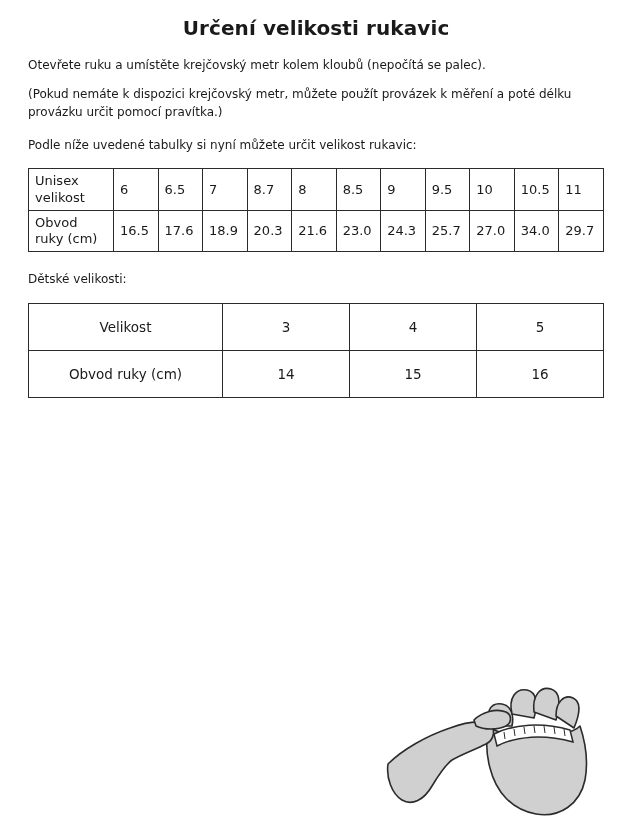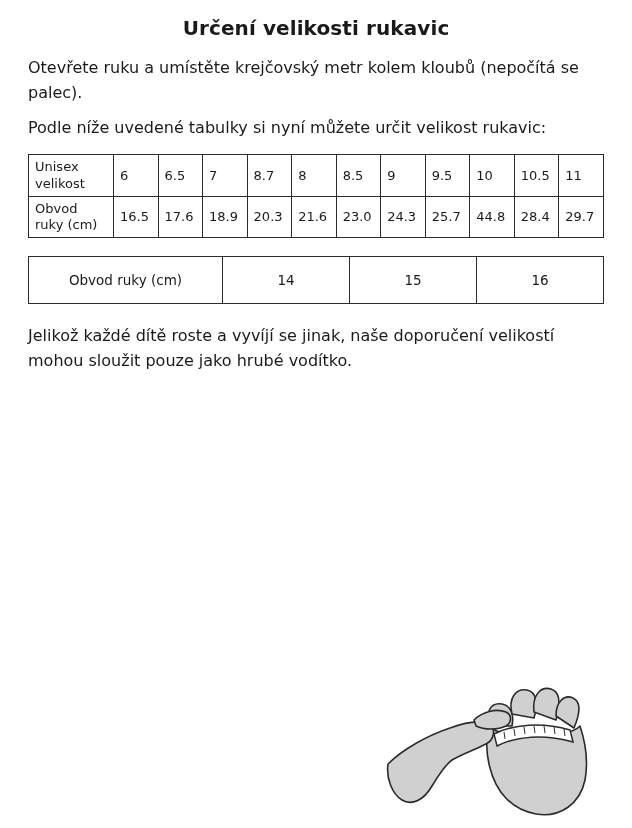--- a/index.html
+++ b/index.html
@@ -23,21 +23,21 @@
     padding: 10px 28px 3px 28px;
   }
   .doc-title {
     text-align: center;
     font-size: 20px;
     font-weight: bold;
     margin: 6px 0 16px 0;
     letter-spacing: 0.1px;
   }
   .para {
-    font-size: 16px;
+    font-size: 12px;
     line-height: 1.55;
     margin: 0 0 14px 0;
   }
   .para.tight {
     margin-bottom: 10px;
   }
   .tbl {
     border-collapse: collapse;
     width: 100%;
     margin: 4px 0 18px 0;
@@ -82,20 +82,21 @@
 </style>
 </head>
 <body>
 
 <div class="page">
 
   <h1 class="doc-title">Určení velikosti rukavic</h1>
 
   <p class="para tight">Otevřete ruku a umístěte krejčovský metr kolem kloubů (nepočítá se palec).</p>
 
+  <p class="para">(Pokud nemáte k dispozici krejčovský metr, můžete použít provázek k měření a poté délku provázku určit pomocí pravítka.)</p>
 
   <p class="para">Podle níže uvedené tabulky si nyní můžete určit velikost rukavic:</p>
 
   <table class="tbl unisex">
     <tbody>
       <tr>
         <td class="rowhead">Unisex velikost</td>
         <td>6</td>
         <td>6.5</td>
         <td>7</td>
@@ -111,41 +112,47 @@
       <tr>
         <td class="rowhead">Obvod ruky (cm)</td>
         <td>16.5</td>
         <td>17.6</td>
         <td>18.9</td>
         <td>20.3</td>
         <td>21.6</td>
         <td>23.0</td>
         <td>24.3</td>
         <td>25.7</td>
-        <td>44.8</td>
-        <td>28.4</td>
+        <td>27.0</td>
+        <td>34.0</td>
         <td>29.7</td>
       </tr>
     </tbody>
   </table>
 
 
+  <p class="para">Dětské velikosti:</p>
 
   <table class="tbl kids">
     <tbody>
+      <tr>
+        <td class="rowhead">Velikost</td>
+        <td>3</td>
+        <td>4</td>
+        <td>5</td>
+      </tr>
       <tr>
         <td class="rowhead">Obvod ruky (cm)</td>
         <td>14</td>
         <td>15</td>
         <td>16</td>
       </tr>
     </tbody>
   </table>
 
-  <p class="para">Jelikož každé dítě roste a vyvíjí se jinak, naše doporučení velikostí mohou sloužit pouze jako hrubé vodítko.</p>
 
   <svg class="hand-figure" viewBox="0 0 240 160">
 
     <g fill="#d0d0d0" stroke="#2b2b2b" stroke-width="1.6" stroke-linejoin="round" stroke-linecap="round">
       <path d="M118 58 C110 46 116 34 128 36 C138 38 140 48 138 58 Z"></path>
       <path d="M138 46 C134 30 142 20 153 22 C163 24 164 36 160 50 Z"></path>
       <path d="M160 44 C158 28 166 18 177 21 C187 24 186 38 182 52 Z"></path>
       <path d="M182 48 C182 34 190 26 199 30 C208 34 205 48 200 60 Z"></path>
 
       <path d="M115 56 C112 70 112 86 116 100 C122 124 138 142 162 146

